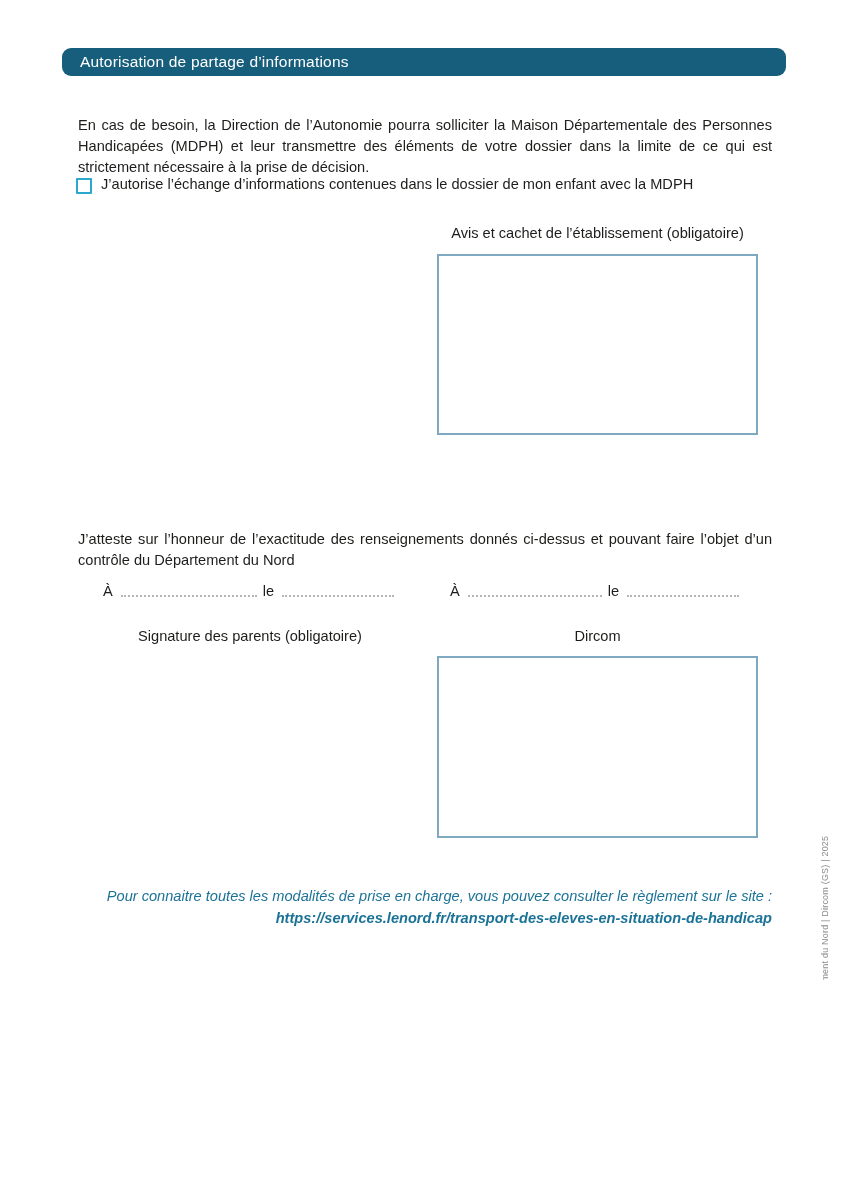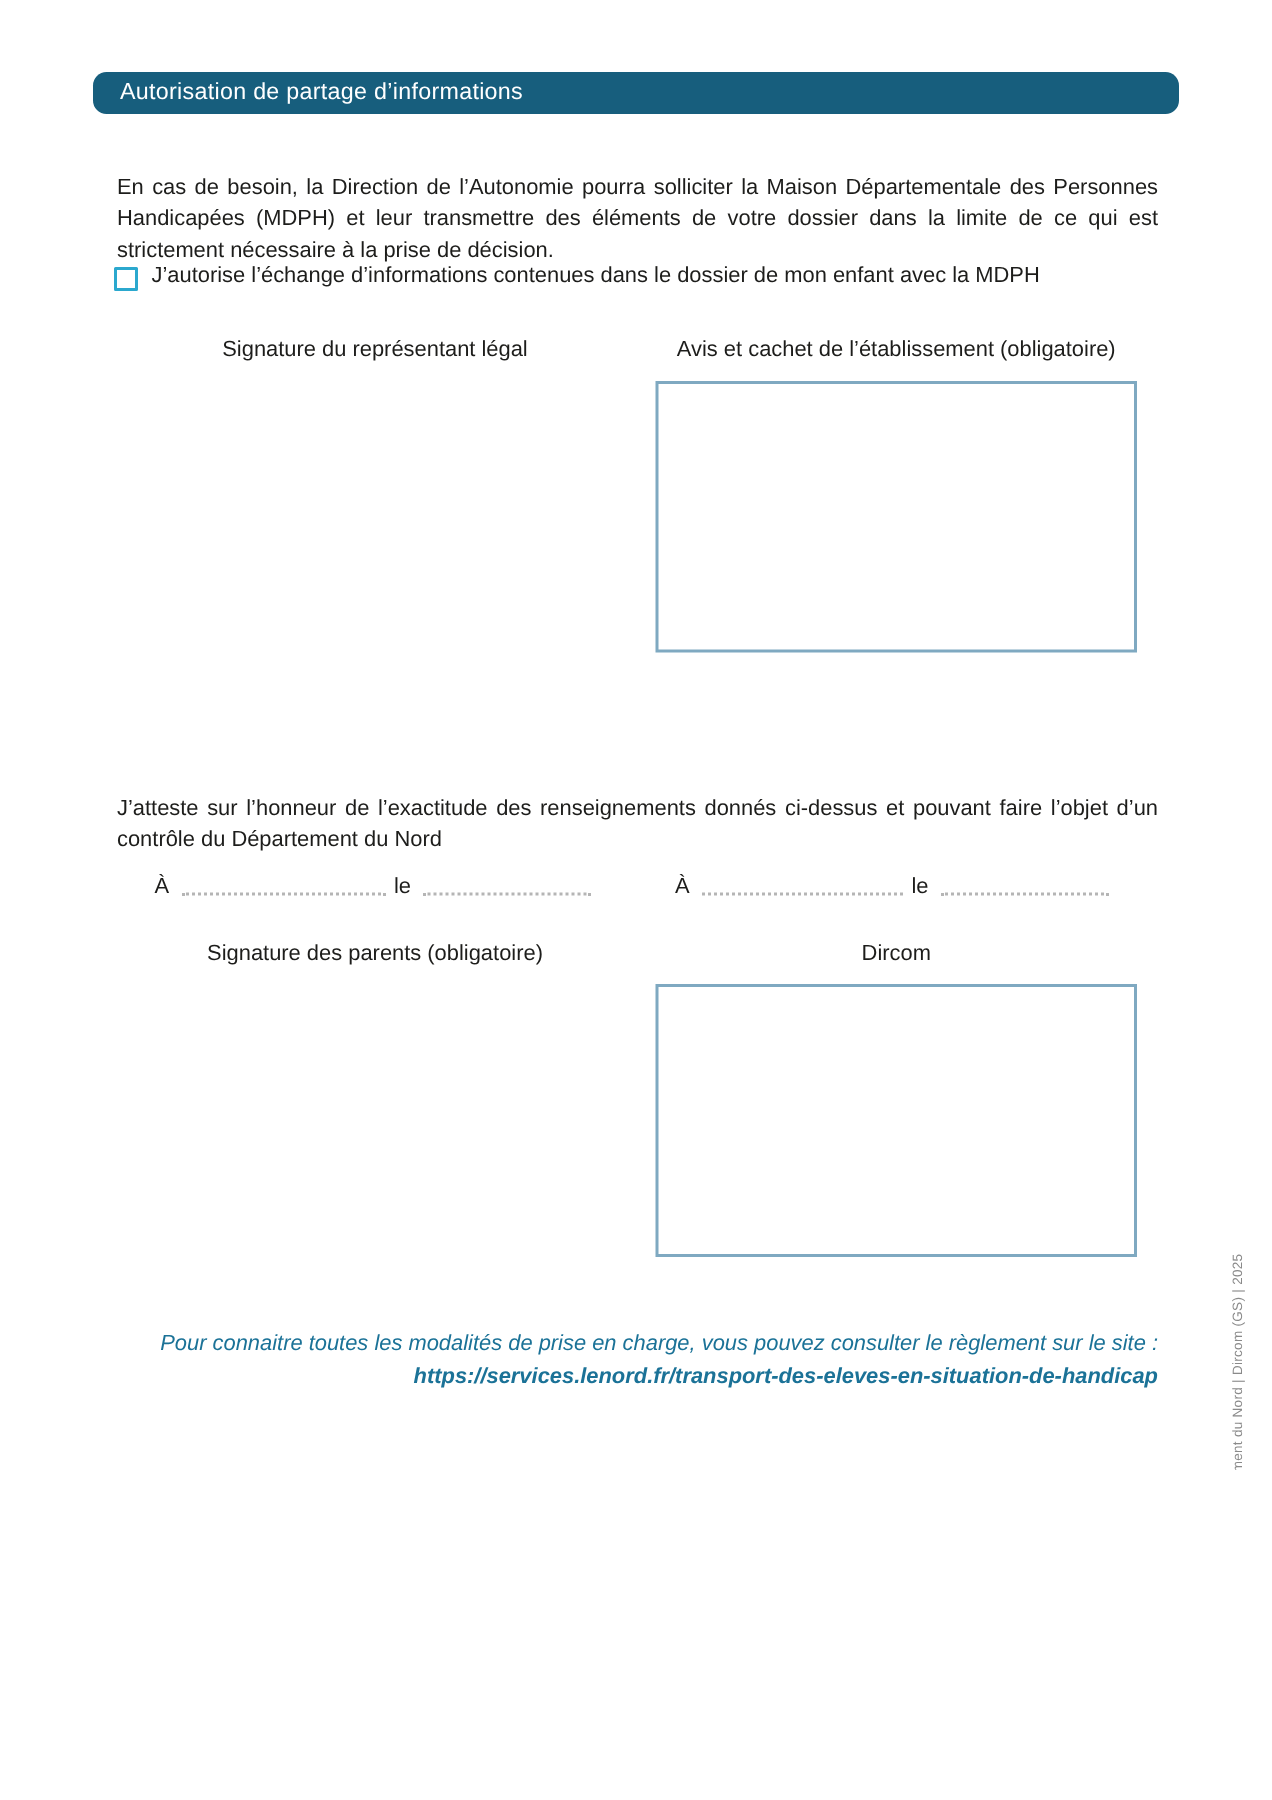--- a/index.html
+++ b/index.html
@@ -198,21 +198,20 @@
     <span class="title">Autorisation de partage d’informations</span>
   </div>
 
   <p class="para intro">En cas de besoin, la Direction de l’Autonomie pourra solliciter la Maison Départementale des Personnes Handicapées (MDPH) et leur transmettre des éléments de votre dossier dans la limite de ce qui est strictement nécessaire à la prise de décision.</p>
 
   <div class="consent-row">
     <span class="checkbox"></span>
     <span class="consent-label">J’autorise l’échange d’informations contenues dans le dossier de mon enfant avec la MDPH</span>
   </div>
 
-  <div class="col-label left row1">Signature du représentant légal</div>
   <div class="col-label right row1">Avis et cachet de l’établissement (obligatoire)</div>
 
   <div class="stamp-box box1"></div>
 
   <p class="para attestation">J’atteste sur l’honneur de l’exactitude des renseignements donnés ci-dessus et pouvant faire l’objet d’un contrôle du Département du Nord</p>
 
   <div class="date-group left">
     <span>À</span>
     <span class="leader grow"></span>
     <span>le</span>

